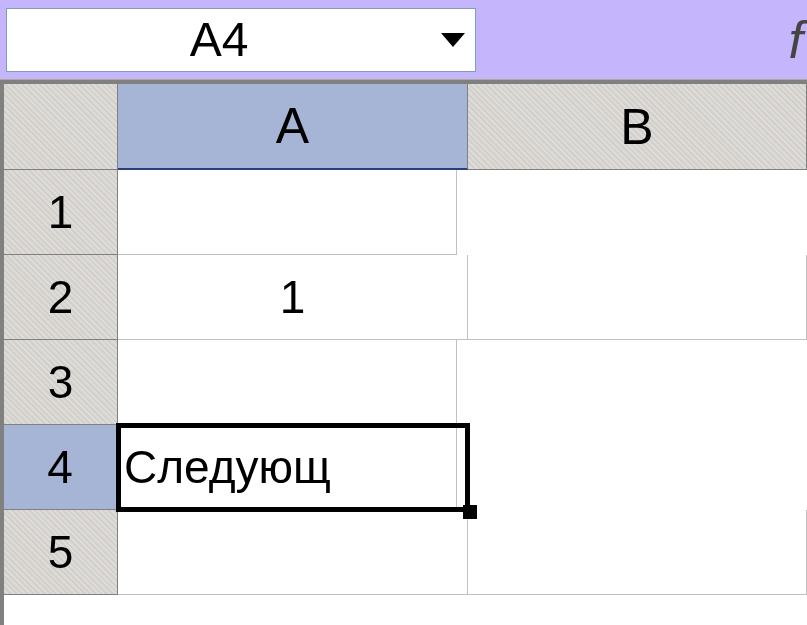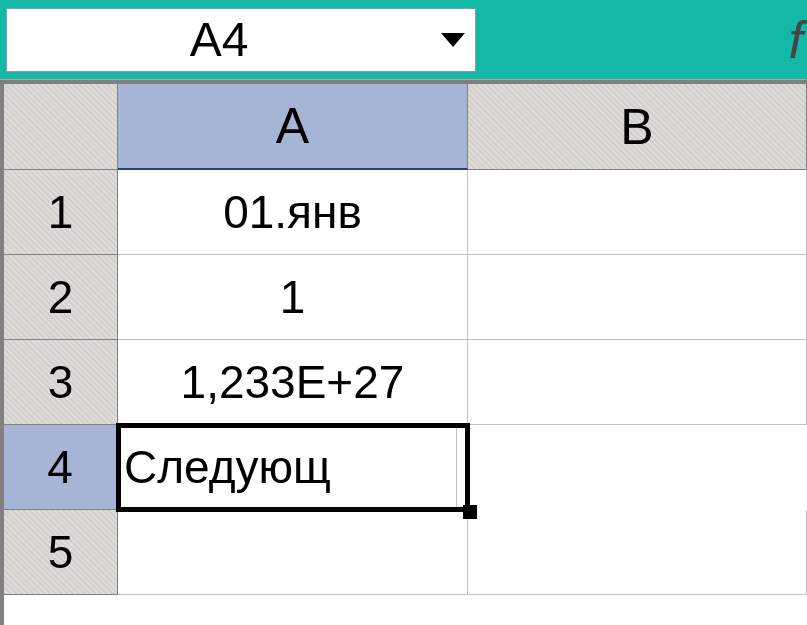--- a/index.html
+++ b/index.html
@@ -10,21 +10,21 @@
       font-family: Arial, "Helvetica Neue", sans-serif;
       background: #c0c0c0;
     }
 
     
     .namebar {
       display: flex;
       align-items: center;
       height: 80px;
       width: 100%;
-      background: #14b8a6;
+      background: #c4b5fd;
       border-bottom: 1px solid #aca899;
     }
     .namebox-wrap {
       display: flex;
       align-items: center;
       width: 470px;
       height: 64px;
       margin-left: 6px;
       background: #ffffff;
       border: 1px solid #7f9db9;
@@ -175,33 +175,31 @@
 <div class="grid-wrap">
 
   <div class="hdr-row">
     <div class="corner"></div>
     <div class="col-hdr col-a active">A</div>
     <div class="col-hdr col-b">B</div>
   </div>
 
   <div class="row">
     <div class="row-hdr">1</div>
-    <div class="cell col-a center">01.янв</div>
     <div class="cell col-b left"></div>
   </div>
 
   <div class="row">
     <div class="row-hdr">2</div>
     <div class="cell col-a center">1</div>
     <div class="cell col-b left"></div>
   </div>
 
   <div class="row">
     <div class="row-hdr">3</div>
-    <div class="cell col-a center">1,233E+27</div>
     <div class="cell col-b left"></div>
   </div>
 
   <div class="row">
     <div class="row-hdr active">4</div>
     <div class="cell col-b left">Следующ</div>
   </div>
 
   <div class="row">
     <div class="row-hdr">5</div>

